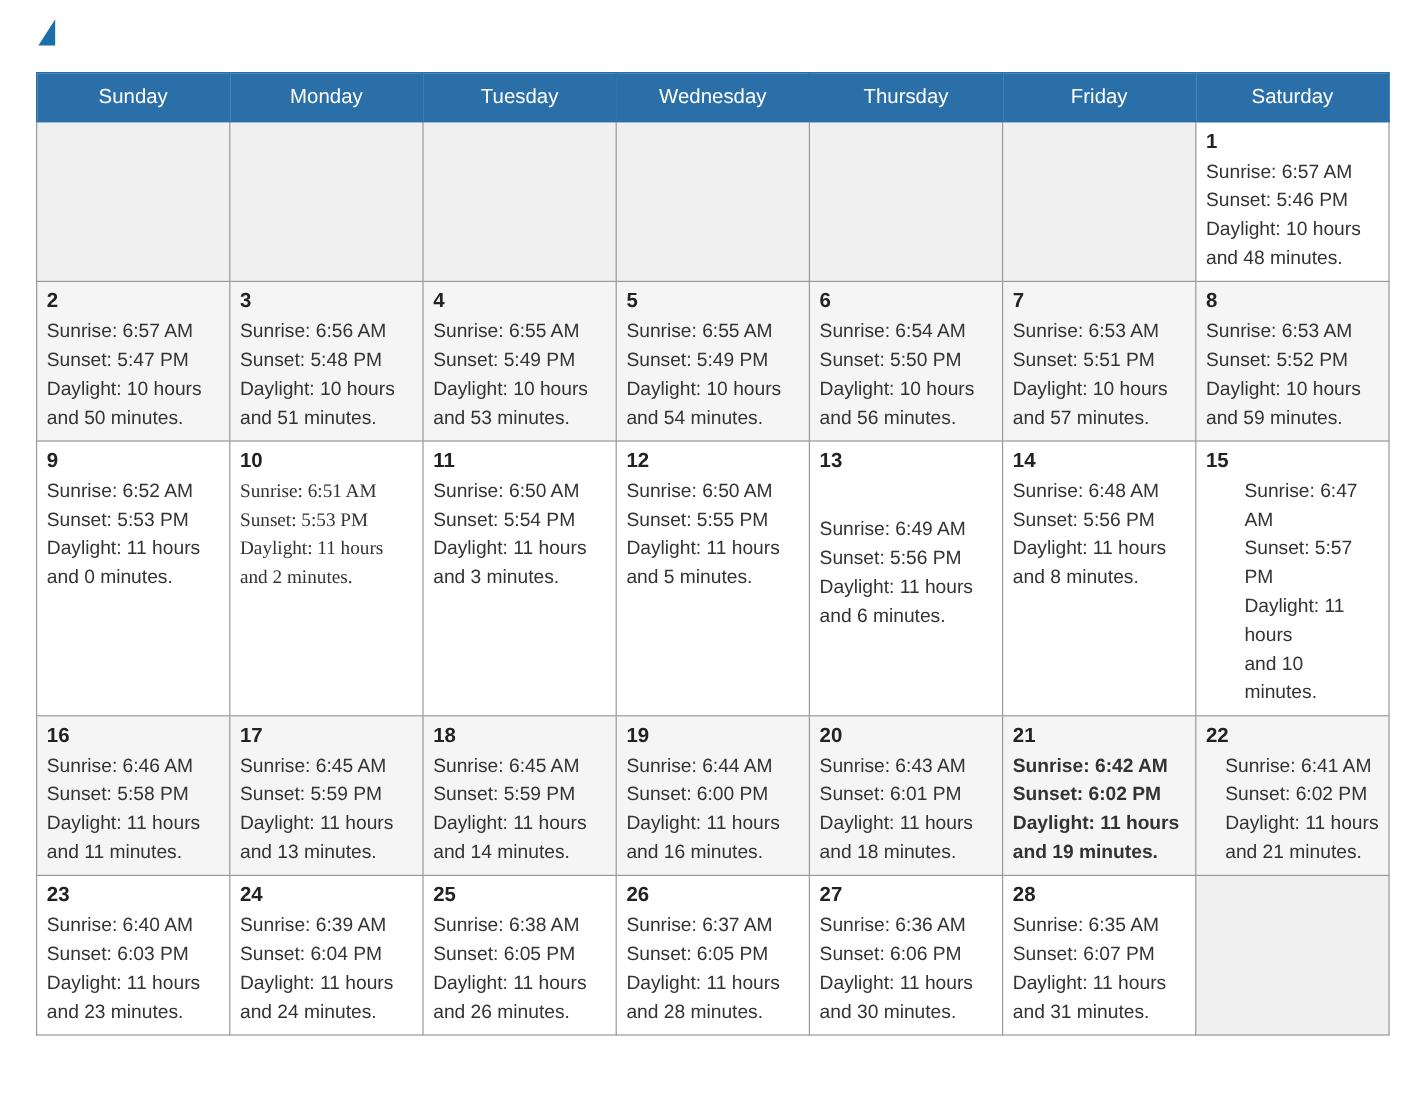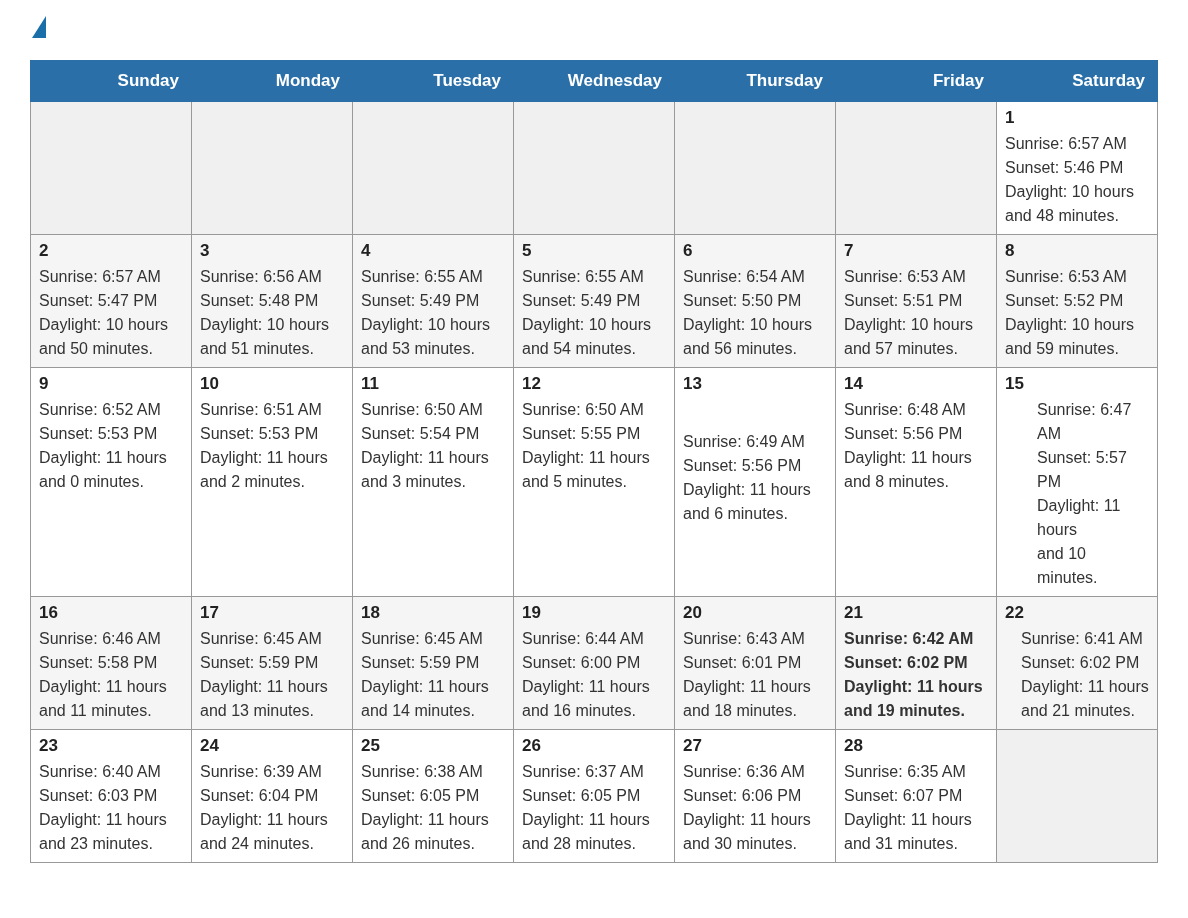--- a/index.html
+++ b/index.html
@@ -59,23 +59,23 @@
       margin-top: 4px;
     }
     .calendar {
       width: 100%;
       border-collapse: collapse;
     }
     .calendar thead th {
       background: #2a6fa8;
       color: #fff;
       font-size: 17px;
-      font-weight: bold;
+      font-weight: normal;
       padding: 10px 12px;
-      text-align: right;
+      text-align: center;
       border: 1px solid #2a6fa8;
     }
     .calendar tbody td {
       vertical-align: top;
       border: 1px solid #999;
       padding: 6px 8px;
       width: 14.28%;
       min-height: 110px;
       height: 110px;
     }
@@ -205,21 +205,21 @@
       <tr>
         <td>
           <span class="day-num">9</span>
           <div class="day-info" style="white-space: pre-line;">Sunrise: 6:52 AM
 Sunset: 5:53 PM
 Daylight: 11 hours
 and 0 minutes.</div>
         </td>
         <td>
           <span class="day-num">10</span>
-          <div class="day-info" style="white-space: pre-line;">Sunrise: 6:51 AM
+          <div class="day-info" style="white-space: pre-line; font-family: Liberation Serif, serif;">Sunrise: 6:51 AM
 Sunset: 5:53 PM
 Daylight: 11 hours
 and 2 minutes.</div>
         </td>
         <td>
           <span class="day-num">11</span>
           <div class="day-info" style="white-space: pre-line;">Sunrise: 6:50 AM
 Sunset: 5:54 PM
 Daylight: 11 hours
 and 3 minutes.</div>

